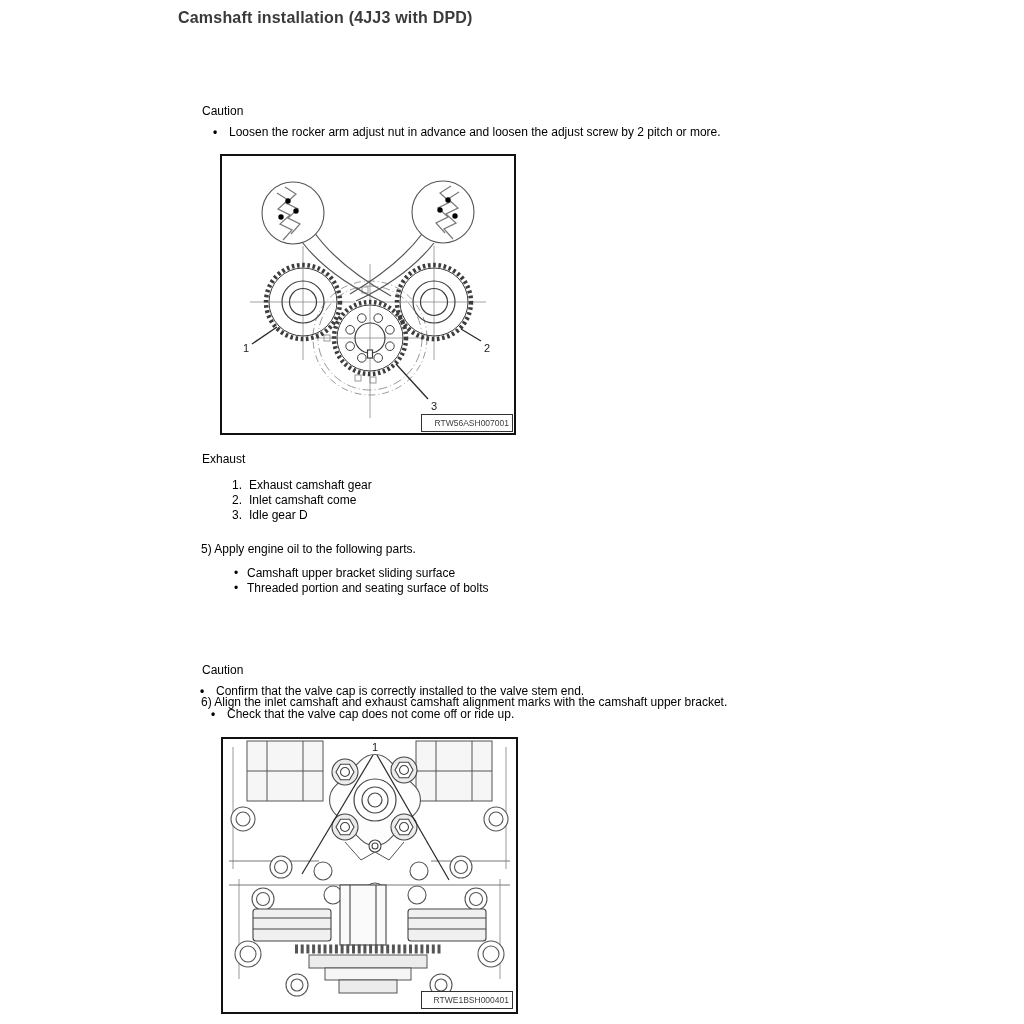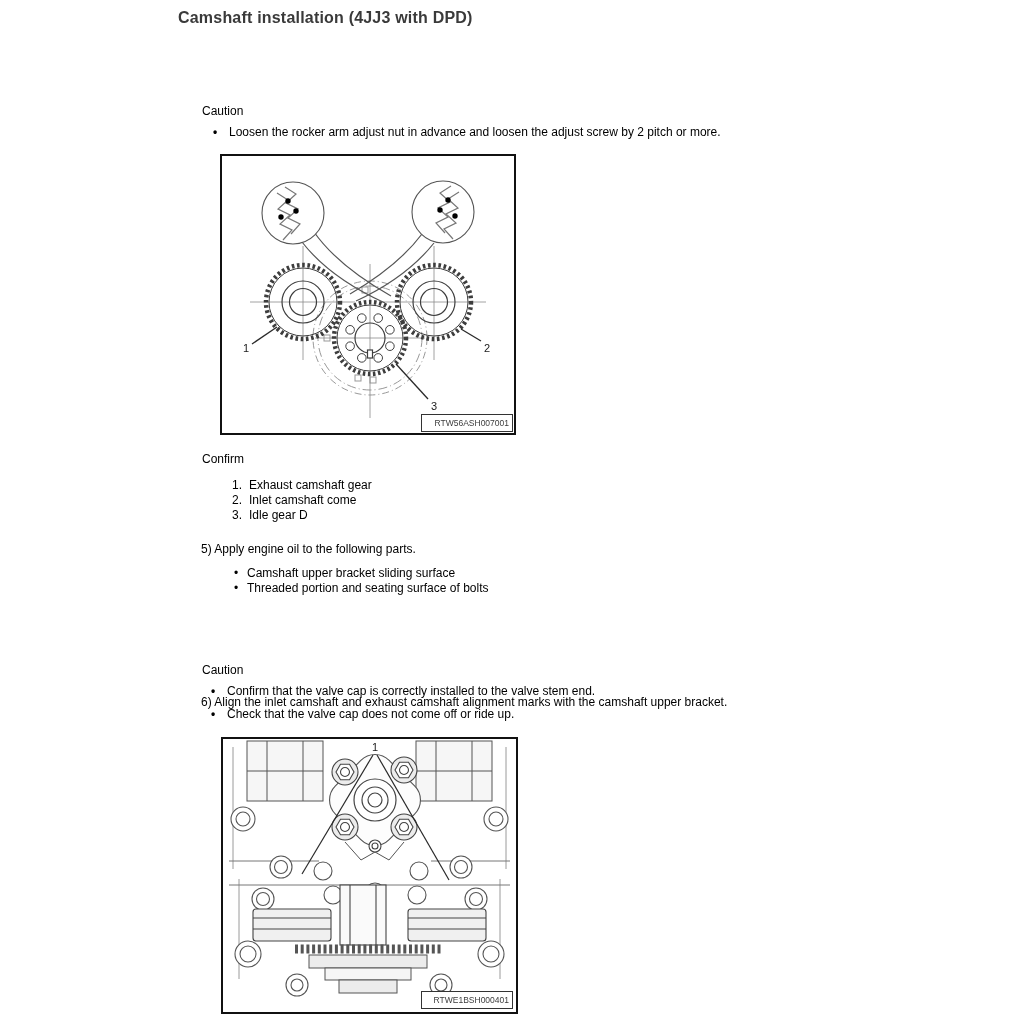--- a/index.html
+++ b/index.html
@@ -122,21 +122,21 @@
     </g>
     <text class="callout" x="21" y="196">1</text>
     <text class="callout" x="262" y="196">2</text>
     <text class="callout" x="209" y="254">3</text>
 
     <rect x="199.5" y="258.5" width="91" height="17" fill="#ffffff" stroke="#333" stroke-width="1"></rect>
     <text class="figcode" x="287" y="270" text-anchor="end">RTW56ASH007001</text>
   </svg>
 </div>
 
-<div class="abs t12" style="left:202px; top:452px;">Confirm</div>
+<div class="abs t12" style="left:202px; top:452px;">Exhaust</div>
 <div class="abs t12" style="left:232px; top:478px;">
   <div class="olrow">
     <span class="num">1.</span>
     <span>Exhaust camshaft gear</span>
   </div>
   <div class="olrow">
     <span class="num">2.</span>
     <span>Inlet camshaft come</span>
   </div>
   <div class="olrow">
@@ -153,21 +153,21 @@
   </div>
   <div class="bul sub-bul">
     <span class="mk"></span>
     <span>Threaded portion and seating surface of bolts</span>
   </div>
 </div>
 
 <div class="abs t12" style="left:201px; top:660px; width:620px;margin-top:35px;">6) Align the inlet camshaft and exhaust camshaft alignment marks with the camshaft upper bracket.</div>
 
 <div class="abs t12 b" style="left:202px; top:663px;">Caution</div>
-<div class="abs t12 b bul bold-bul" style="left:211px; top:684px; width:600px;">
+<div class="abs t12 b bul bold-bul" style="left:200px; top:684px; width:600px;">
   <span class="mk"></span>
   <span>Confirm that the valve cap is correctly installed to the valve stem end.</span>
 </div>
 <div class="abs t12 b bul bold-bul" style="left:211px; top:707px; width:600px;">
   <span class="mk"></span>
   <span>Check that the valve cap does not come off or ride up.</span>
 </div>
 
 <div class="abs figure" style="left:221px; top:737px; width:297px; height:277px;">
   <svg width="293" height="273" viewBox="0 0 293 273">

